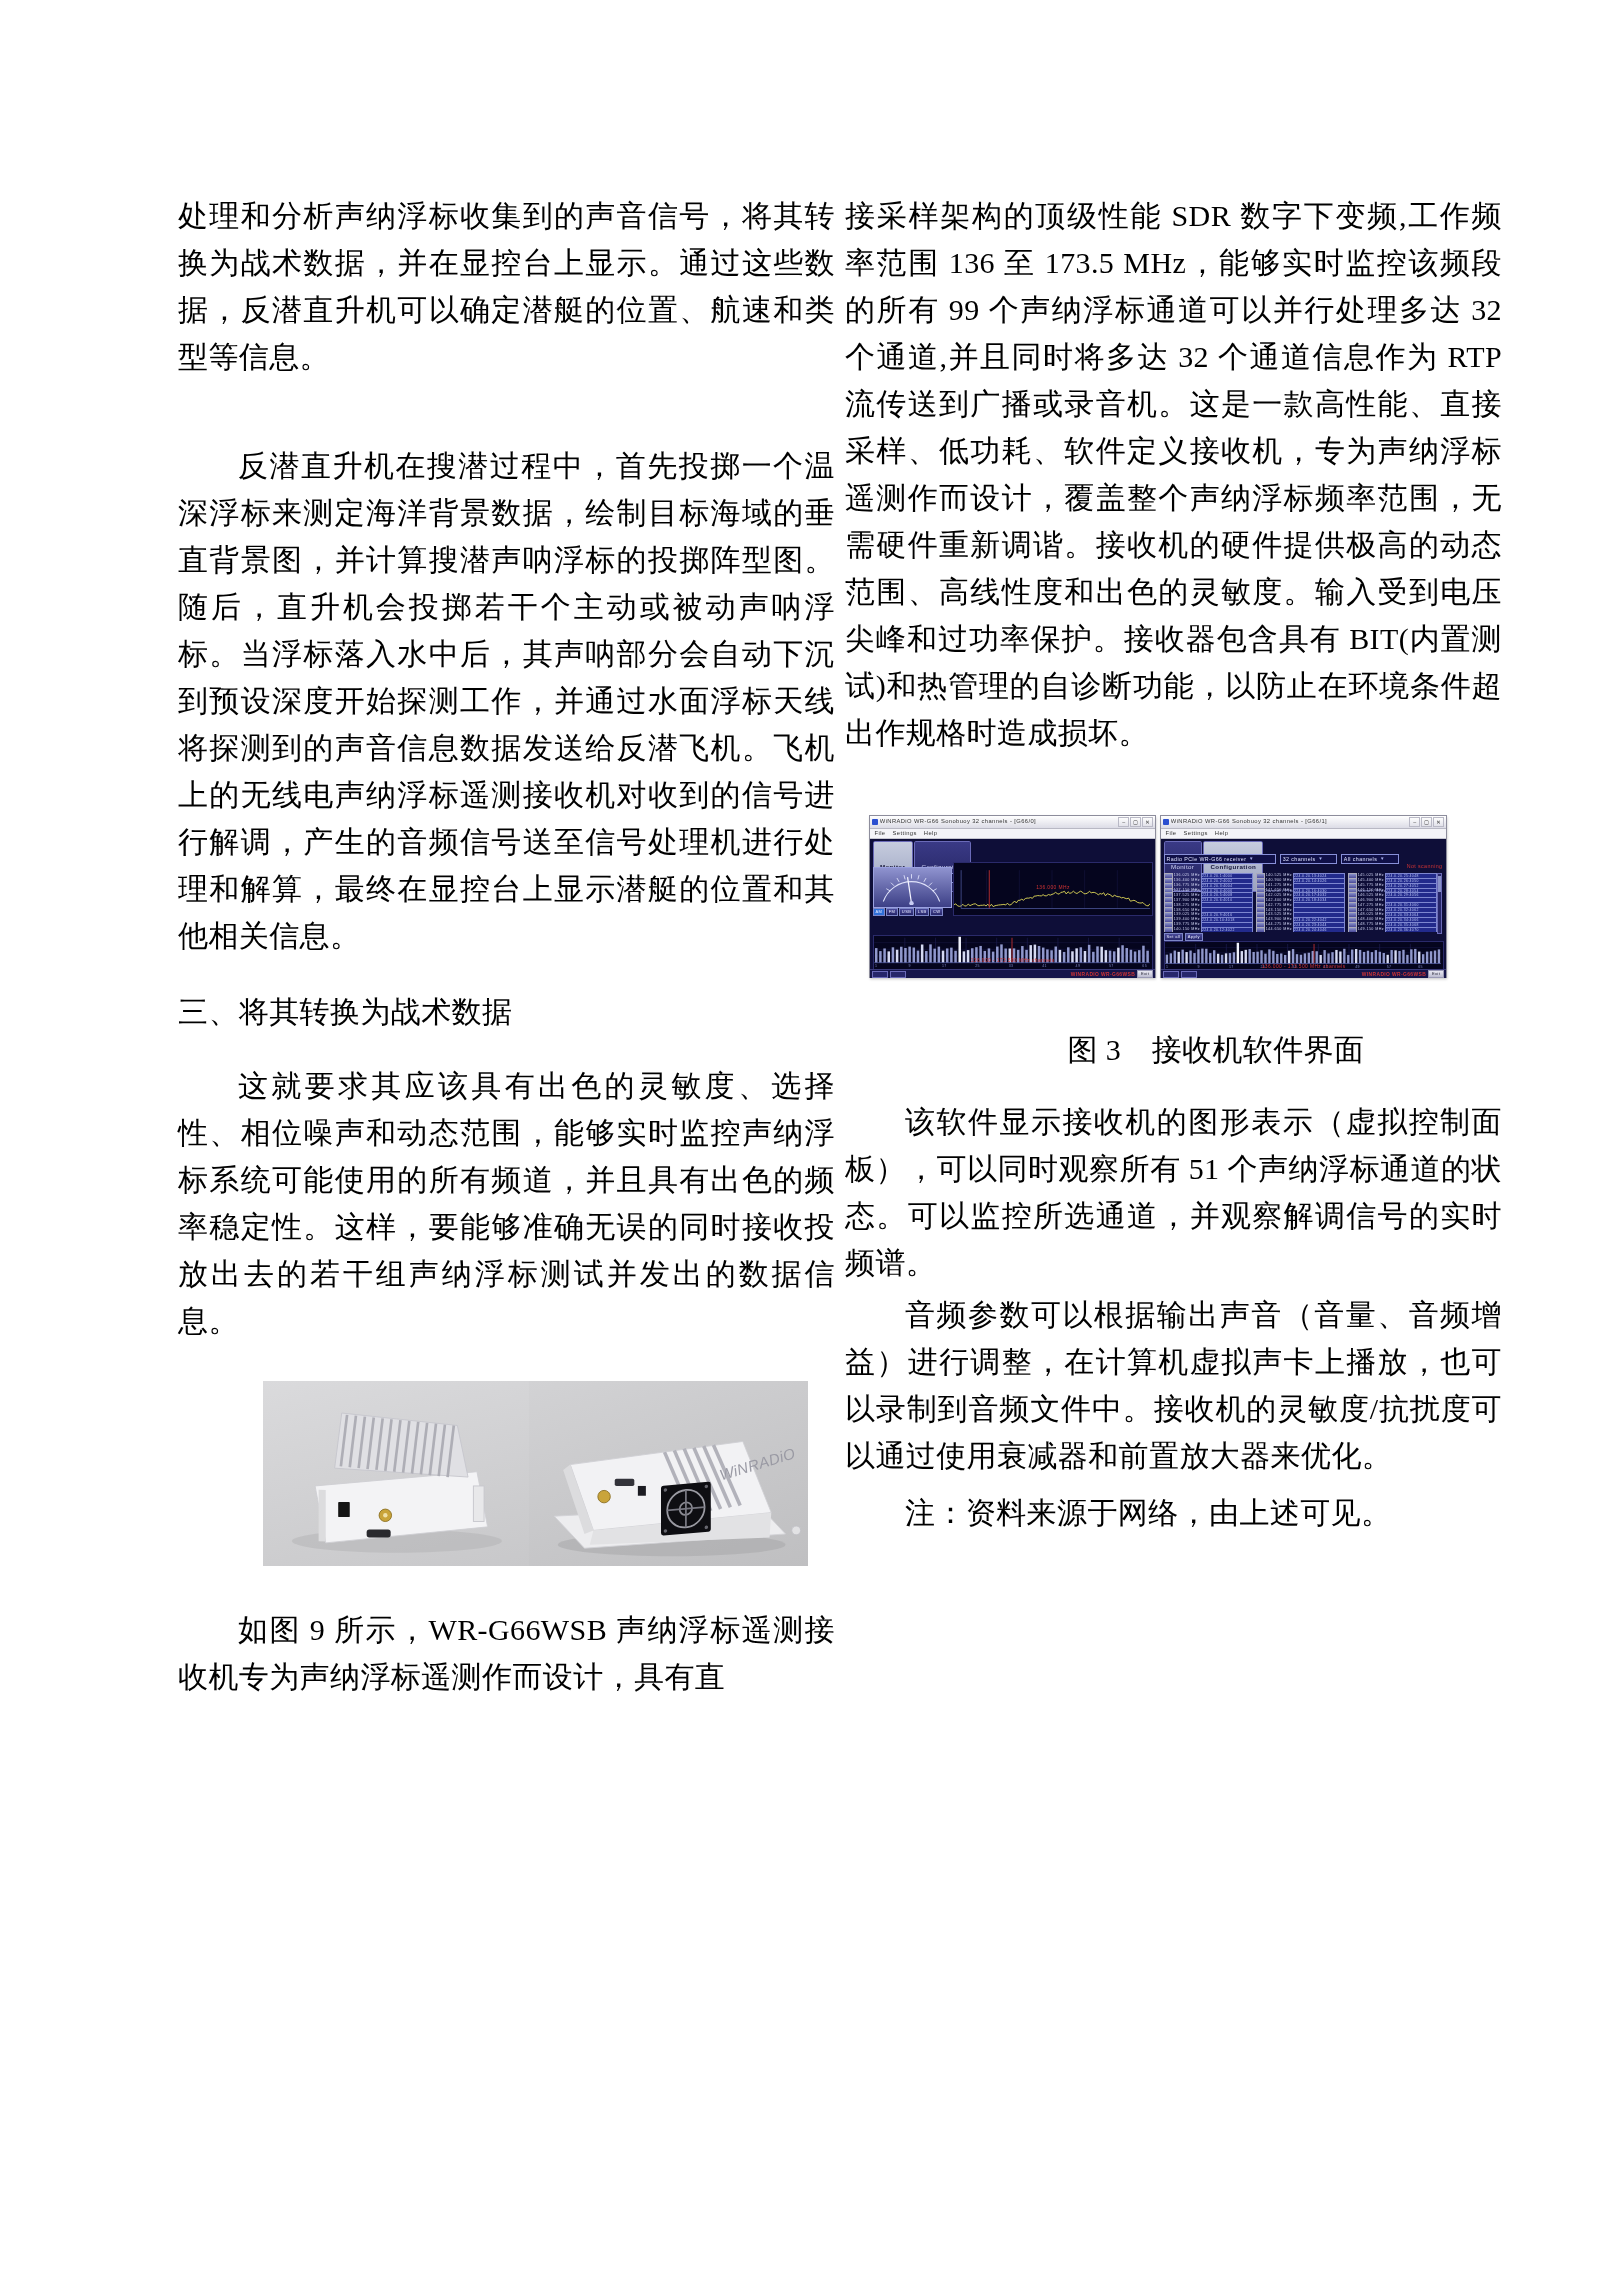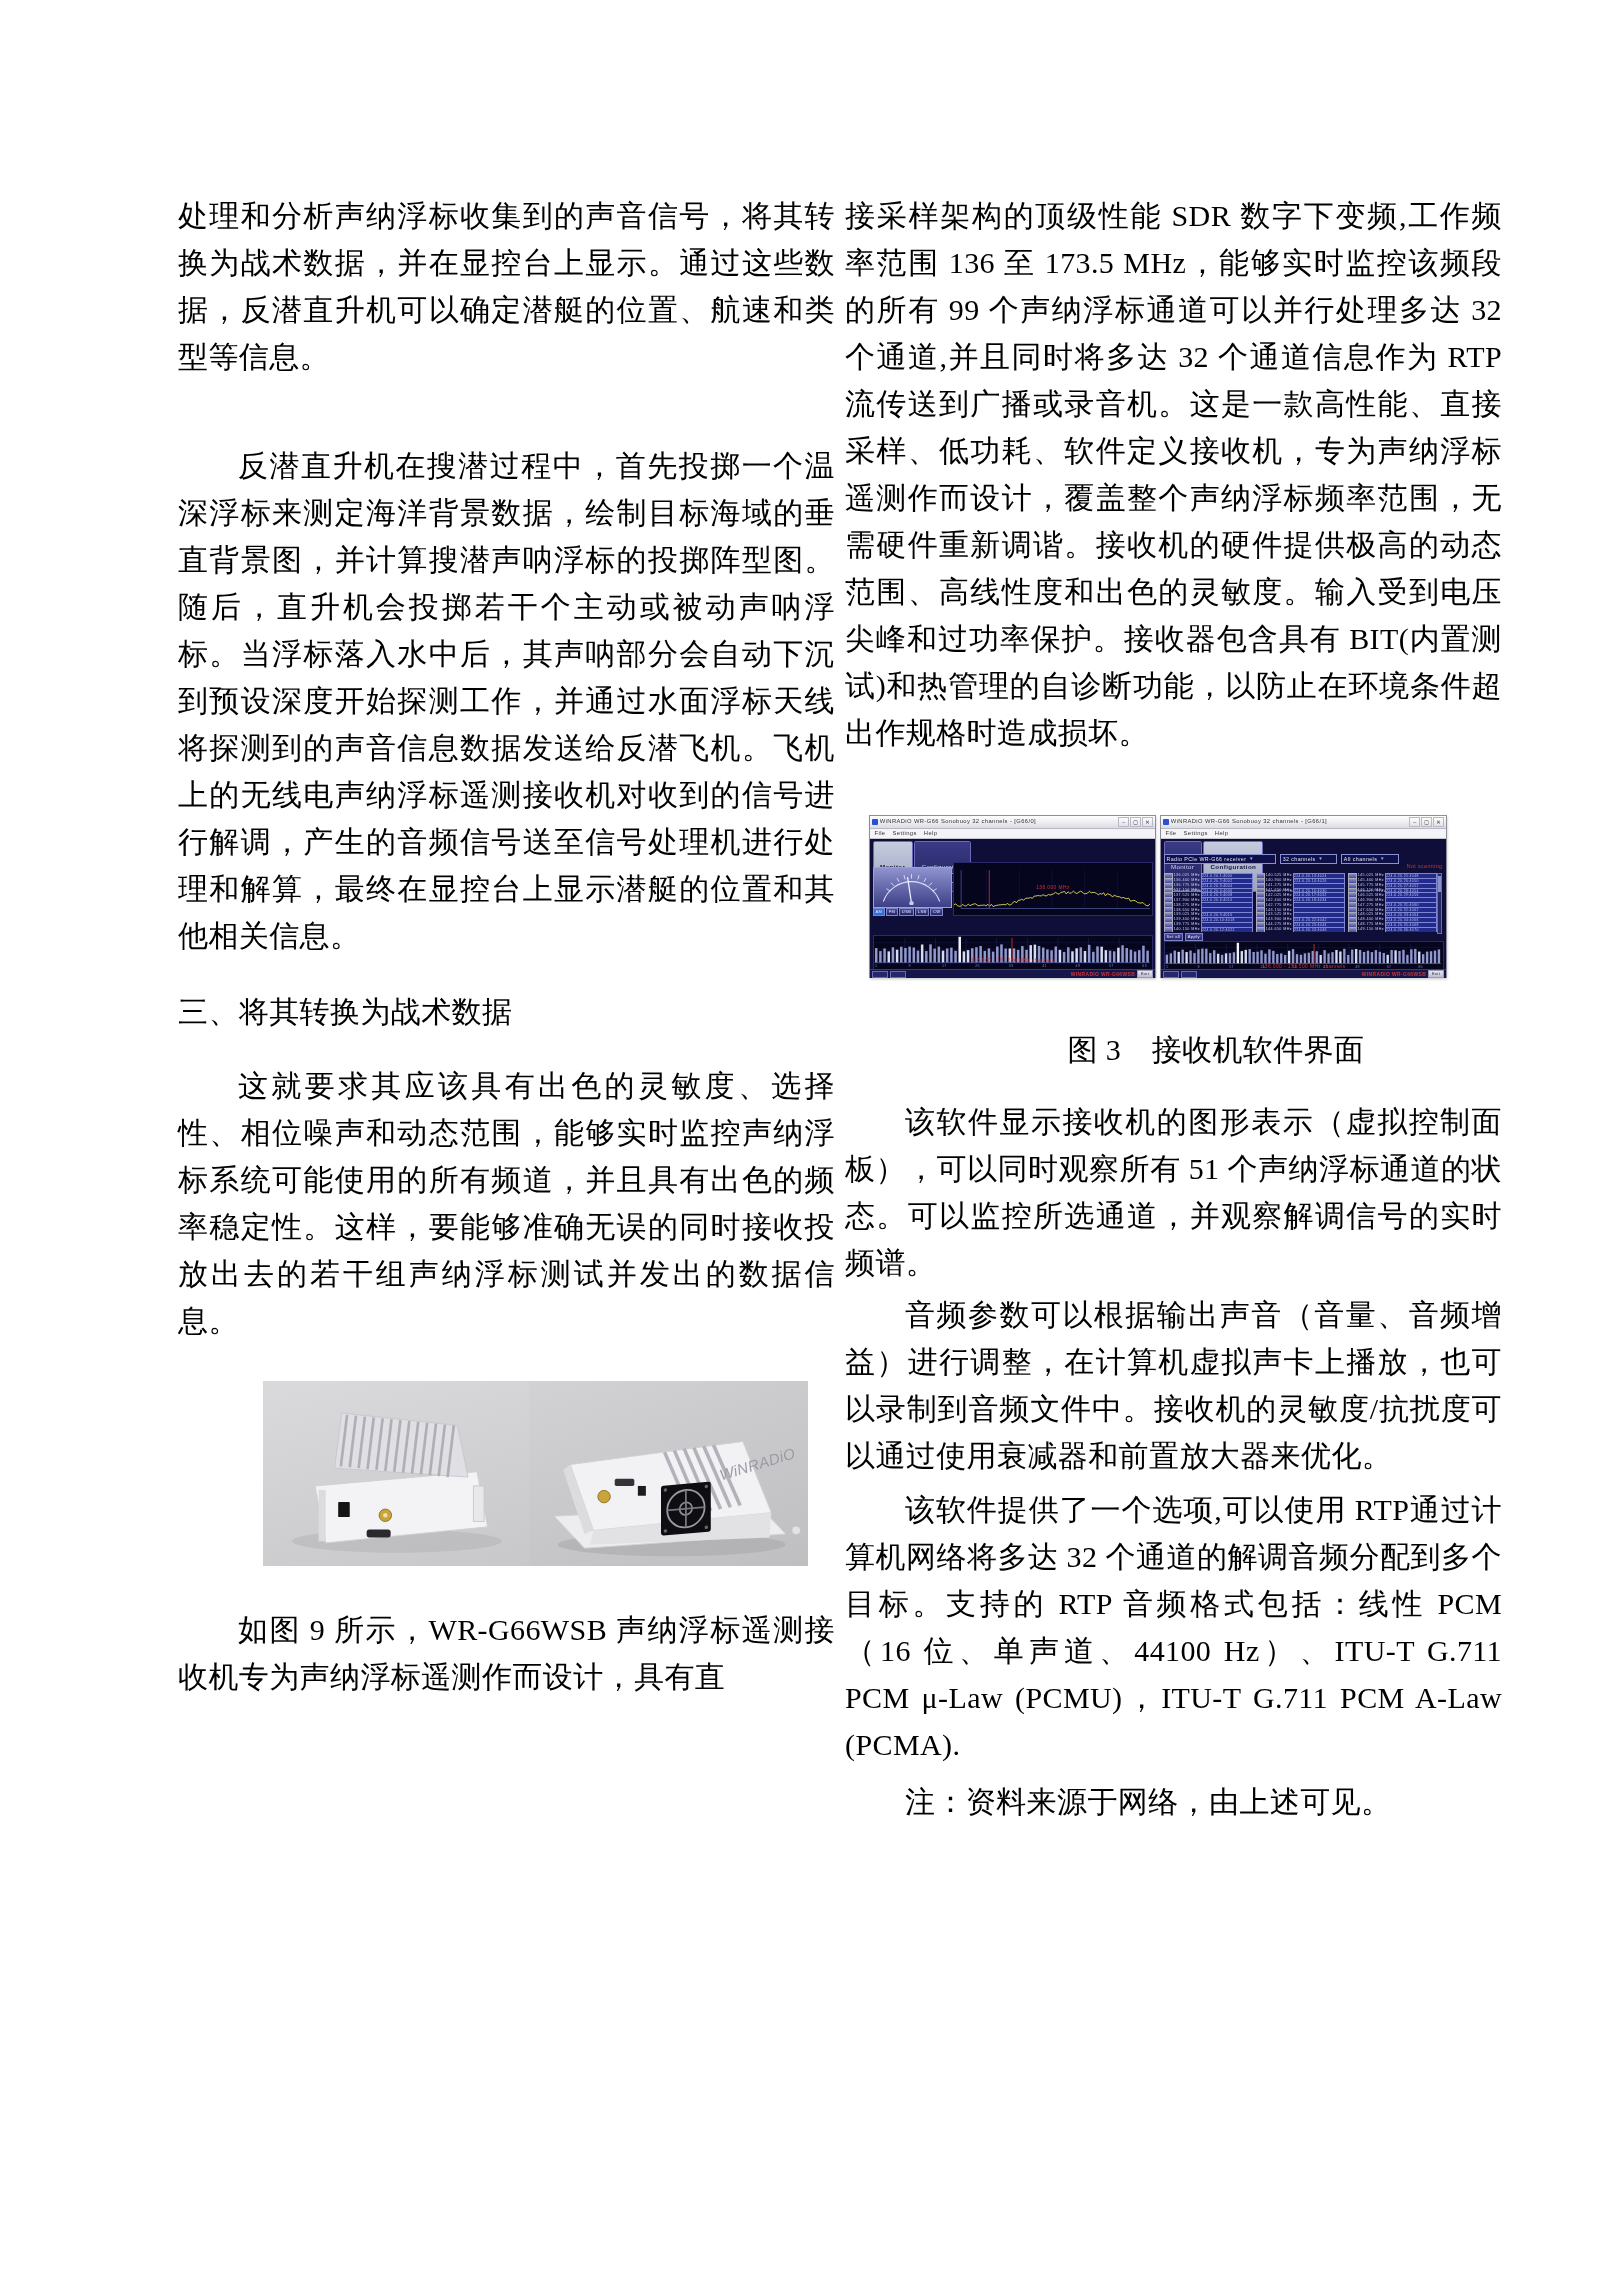--- a/index.html
+++ b/index.html
@@ -705,17 +705,16 @@
             <span class="sbrand">WINRADIO WR-G66WSB</span>
             <span class="exitb">Exit</span>
           </div>
         </div>
       </div>
     </div>
 
     <p class="caption" style="margin-top:46px;">图 3　接收机软件界面</p>
     <p class="indent" style="margin-top:25px;">该软件显示接收机的图形表示（虚拟控制面板），可以同时观察所有 51 个声纳浮标通道的状态。可以监控所选通道，并观察解调信号的实时频谱。</p>
     <p class="indent" style="margin-top:4.5px;">音频参数可以根据输出声音（音量、音频增益）进行调整，在计算机虚拟声卡上播放，也可以录制到音频文件中。接收机的灵敏度/抗扰度可以通过使用衰减器和前置放大器来优化。</p>
-    <p class="indent" style="margin-top:7.1px;">该软件提供了一个选项,可以使用 RTP通过计算机网络将多达 32 个通道的解调音频分配到多个目标。支持的 RTP 音频格式包括：线性 PCM（16 位、单声道、44100 Hz）、ITU-T G.711 PCM μ-Law (PCMU)，ITU-T G.711 PCM A-Law (PCMA).</p>
     <p class="indent" style="margin-top:10.7px;">注：资料来源于网络，由上述可见。</p>
   </div>
 </div>
 
 
 </body></html>

